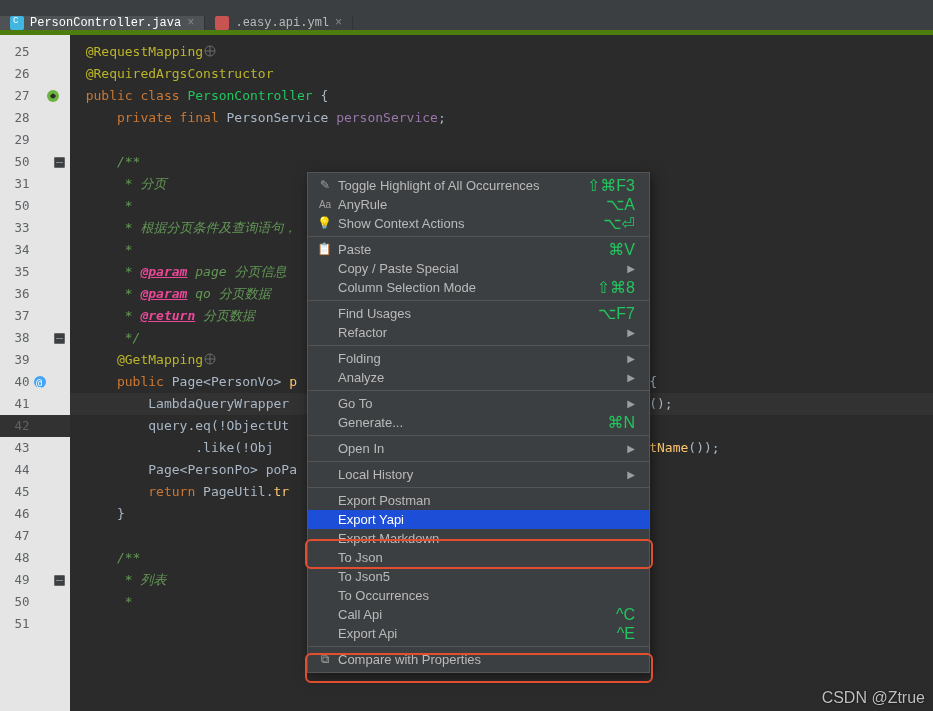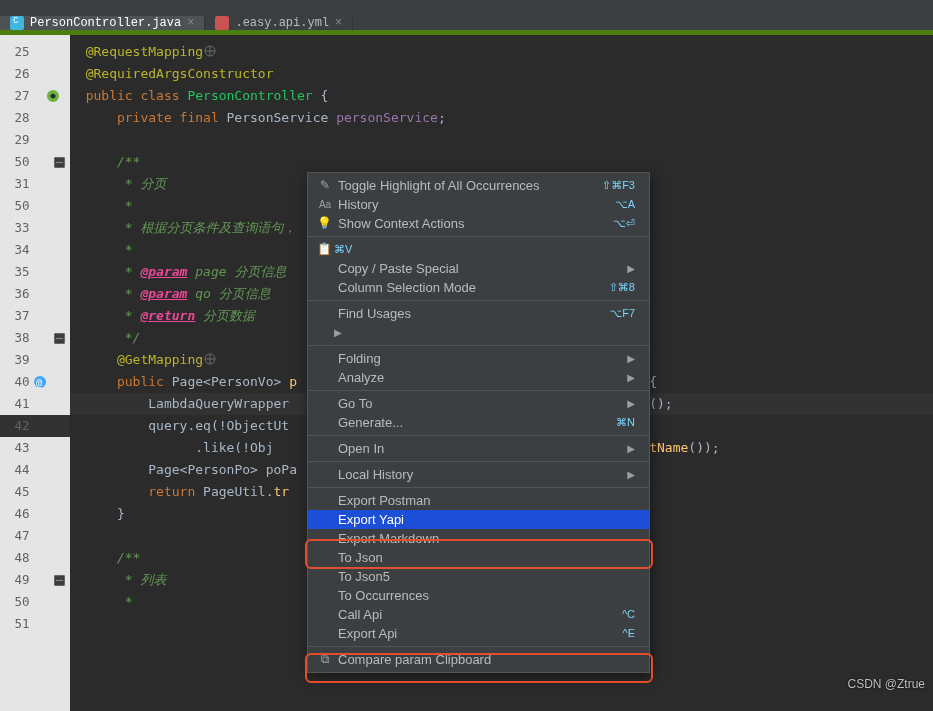--- a/index.html
+++ b/index.html
@@ -32,26 +32,26 @@
   .p{color:#a9b7c6}
   .fn{color:#ffc66d}
   .br{color:#a9b7c6}
 
   
   .ctx{position:absolute;left:307px;top:172px;width:341px;background:#3c3f41;border:1px solid #555;box-shadow:2px 4px 12px rgba(0,0,0,.5);font-family:"Helvetica Neue","Lucida Grande",Arial,sans-serif;font-size:13px;color:#bababa;padding:3px 0;z-index:5}
   .mi{display:flex;align-items:center;height:19px;line-height:19px;padding:0 14px 0 8px}
   .mi.sel{background:#1d4ed8;color:#fff}
   .mi .ic{width:18px;display:inline-block;text-align:center;color:#a0a0a0;font-size:12px}
   .mi .lbl{flex:1;padding-left:4px}
-  .mi .sc{color:#7dd3fc;font-size:11px}
+  .mi .sc{color:#22c55e;font-size:16px}
   .mi .ar{color:#9e9e9e;font-size:10px}
   .sep{height:1px;background:#555;margin:3px 0}
   .redbox{position:absolute;border:2px solid #e34e2e;border-radius:6px;z-index:7;pointer-events:none}
 
-  .footer{position:absolute;bottom:16px;right:8px;height:18px;font-family:"Helvetica Neue",Arial,sans-serif;color:#bfbfbf;font-size:12px;z-index:2;text-shadow:0 0 2px #000}
+  .footer{position:absolute;bottom:4px;right:8px;height:18px;font-family:"Helvetica Neue",Arial,sans-serif;color:#bfbfbf;font-size:16px;z-index:2;text-shadow:0 0 2px #000}
 
   
   .ann-ic{display:inline-block;width:14px;height:14px;vertical-align:-2px;opacity:.7}
   .ann-ic svg{width:14px;height:14px}
 </style>
 </head>
 <body>
 
 <div class="tabs">
   <div class="tab active">
@@ -120,21 +120,21 @@
     <div class="cl">  <span class="an">@RequiredArgsConstructor</span></div>
     <div class="cl">  <span class="k">public class </span><span class="cls">PersonController </span><span class="br">{</span></div>
     <div class="cl">      <span class="k">private final </span><span class="id">PersonService </span><span class="fld">personService</span><span class="p">;</span></div>
     <div class="cl"></div>
     <div class="cl">      <span class="jd">/**</span></div>
     <div class="cl">      <span class="jd"> * 分页</span></div>
     <div class="cl">      <span class="jd"> *</span></div>
     <div class="cl">      <span class="jd"> * 根据分页条件及查询语句，</span></div>
     <div class="cl">      <span class="jd"> *</span></div>
     <div class="cl">      <span class="jd"> * </span><span class="jt">@param</span><span class="jd"> page 分页信息</span></div>
-    <div class="cl">      <span class="jd"> * </span><span class="jt">@param</span><span class="jd"> qo 分页信息</span></div>
+    <div class="cl">      <span class="jd"> * </span><span class="jt">@param</span><span class="jd"> qo 分页数据</span></div>
     <div class="cl">      <span class="jd"> * </span><span class="jt">@return</span><span class="jd"> 分页数据</span></div>
     <div class="cl">      <span class="jd"> */</span></div>
     <div class="cl">      <span class="an">@GetMapping</span><span class="ann-ic"><svg viewBox="0 0 14 14">
             <circle cx="7" cy="7" r="5" fill="none" stroke="#888"></circle>
             <path d="M2 7h10M7 2v10" stroke="#888" fill="none"></path>
           </svg></span></div>
     <div class="cl">      <span class="k">public </span><span class="id">Page</span><span class="id">&lt;PersonVo&gt; </span><span class="fn">p</span>                                           <span class="p">) {</span></div>
     <div class="cl hl">          <span class="id">LambdaQueryWrapper</span>                                             <span class="p">&gt;();</span></div>
     <div class="cl">          <span class="id">query.eq(!ObjectUt</span>                                  <span class="id">qo.getId</span><span class="p">())</span></div>
     <div class="cl">                <span class="id">.like(!Obj</span>                                  <span class="fld">getName</span><span class="p">, qo.</span><span class="fn">getName</span><span class="p">());</span></div>
@@ -149,51 +149,53 @@
 </div>
 
 <div class="ctx">
   <div class="mi">
       <span class="ic">✎</span>
       <span class="lbl">Toggle Highlight of All Occurrences</span>
       <span class="sc">⇧⌘F3</span>
     </div>
   <div class="mi">
       <span class="ic" style="font-size:10px">Aa</span>
-      <span class="lbl">History</span>
+      <span class="lbl">AnyRule</span>
       <span class="sc">⌥A</span>
     </div>
   <div class="mi">
       <span class="ic">💡</span>
       <span class="lbl">Show Context Actions</span>
       <span class="sc">⌥⏎</span>
     </div>
   <div class="sep"></div>
   <div class="mi">
       <span class="ic">📋</span>
+      <span class="lbl">Paste</span>
       <span class="sc">⌘V</span>
     </div>
   <div class="mi">
       <span class="ic"></span>
       <span class="lbl">Copy / Paste Special</span>
       <span class="ar">▶</span>
     </div>
   <div class="mi">
       <span class="ic"></span>
       <span class="lbl">Column Selection Mode</span>
       <span class="sc">⇧⌘8</span>
     </div>
   <div class="sep"></div>
   <div class="mi">
       <span class="ic"></span>
       <span class="lbl">Find Usages</span>
       <span class="sc">⌥F7</span>
     </div>
   <div class="mi">
       <span class="ic"></span>
+      <span class="lbl">Refactor</span>
       <span class="ar">▶</span>
     </div>
   <div class="sep"></div>
   <div class="mi">
       <span class="ic"></span>
       <span class="lbl">Folding</span>
       <span class="ar">▶</span>
     </div>
   <div class="mi">
       <span class="ic"></span>
@@ -254,20 +256,20 @@
       <span class="sc">^C</span>
     </div>
   <div class="mi">
       <span class="ic"></span>
       <span class="lbl">Export Api</span>
       <span class="sc">^E</span>
     </div>
   <div class="sep"></div>
   <div class="mi">
       <span class="ic">⧉</span>
-      <span class="lbl">Compare param Clipboard</span>
+      <span class="lbl">Compare with Properties</span>
     </div>
 </div>
 
 <div class="redbox" style="left:305px;top:539px;width:344px;height:26px"></div>
 <div class="redbox" style="left:305px;top:653px;width:344px;height:26px"></div>
 
 <div class="footer">CSDN @Ztrue</div>
 
 </body></html>

